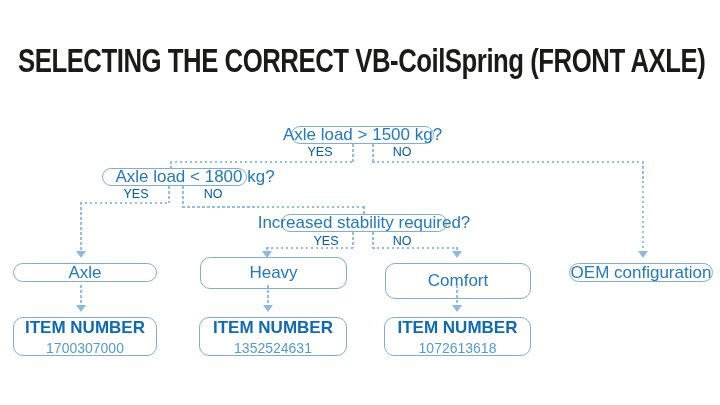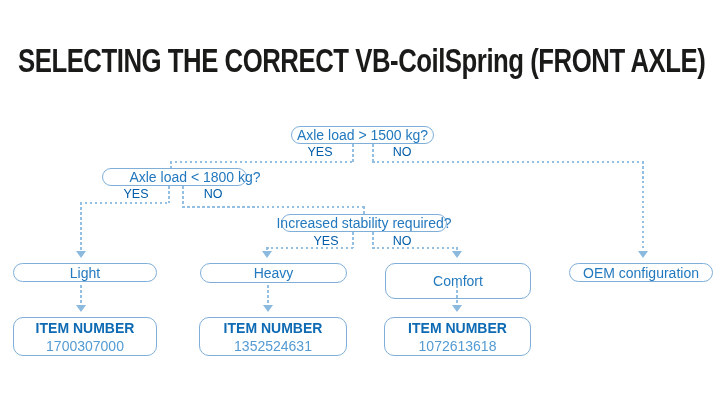--- a/index.html
+++ b/index.html
@@ -22,21 +22,21 @@
   .title{
     position:absolute;left:18px;top:42px;
     font-size:33px;font-weight:bold;letter-spacing:-0.6px;line-height:38px;
     color:var(--title-text);white-space:nowrap;
     transform:scaleX(0.78);transform-origin:left top;
   }
   .pill{
     position:absolute;box-sizing:border-box;background:var(--background);
     border:1.5px solid var(--border);border-radius:10px;
     display:flex;align-items:center;justify-content:center;
-    font-size:14px;color:var(--question-text);white-space:nowrap;
+    font-size:17px;color:var(--question-text);white-space:nowrap;
   }
   .yn{
     position:absolute;transform:translateX(-50%);
     font-size:12.5px;font-weight:normal;color:var(--yes-no);line-height:12px;
   }
   .hline{
     position:absolute;height:2px;
     background:repeating-linear-gradient(to right,var(--line) 0 2.5px,transparent 2.5px 5px);
   }
   .vline{
@@ -47,21 +47,21 @@
     position:absolute;width:0;height:0;
     border-left:5px solid transparent;border-right:5px solid transparent;
     border-top:7px solid var(--arrow);
   }
   .itembox{
     position:absolute;box-sizing:border-box;background:var(--background);
     border:1.5px solid var(--border);border-radius:10px;
     display:flex;flex-direction:column;align-items:center;justify-content:center;
     gap:2px;
   }
-  .item-label{font-size:14px;font-weight:bold;color:var(--item-label);}
+  .item-label{font-size:17px;font-weight:bold;color:var(--item-label);}
   .item-num{font-size:14px;color:var(--item-value);}
 </style>
 </head>
 <body>
 
 <div class="canvas">
 
   <div class="title">SELECTING THE CORRECT VB-CoilSpring (FRONT AXLE)</div>
 
   <div class="pill" style="left:291px;top:126px;width:143px;height:18px;">
@@ -101,23 +101,23 @@
   <div class="vline" style="left:352px;top:232px;height:16px;"></div>
   <div class="vline" style="left:372px;top:232px;height:16px;"></div>
   <div class="hline" style="left:266px;top:247px;width:88px;"></div>
   <div class="vline" style="left:266px;top:247px;height:5px;"></div>
   <div class="arrow" style="left:262px;top:251px;"></div>
   <div class="hline" style="left:372px;top:247px;width:86px;"></div>
   <div class="vline" style="left:456px;top:247px;height:5px;"></div>
   <div class="arrow" style="left:452px;top:251px;"></div>
 
   <div class="pill" style="left:13px;top:263px;width:144px;height:19px;">
-    <span>Light</span>
+    <span>Axle</span>
   </div>
-  <div class="pill" style="left:200px;top:263px;width:147px;height:20px;">
+  <div class="pill" style="left:200px;top:257px;width:147px;height:32px;">
     <span>Heavy</span>
   </div>
   <div class="pill" style="left:385px;top:263px;width:146px;height:36px;">
     <span>Comfort</span>
   </div>
   <div class="pill" style="left:569px;top:263px;width:144px;height:19px;">
     <span>OEM configuration</span>
   </div>
 
   <div class="vline" style="left:80px;top:285px;height:19px;"></div>

